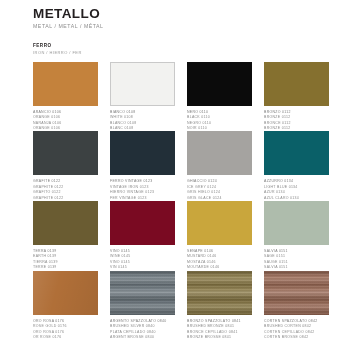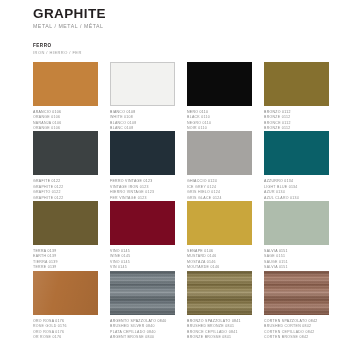--- a/index.html
+++ b/index.html
@@ -132,21 +132,21 @@
   .swatch-labels div.it {
     color: #7d7d7d;
   }
 </style>
 </head>
 <body>
 
 <div class="page">
 
   <div class="page-header">
-    <div class="page-title">GRAPHITE</div>
+    <div class="page-title">METALLO</div>
     <div class="page-subtitle">METAL / METAL / MÉTAL</div>
   </div>
 
   <div class="section-head">
     <div class="section-title">FERRO</div>
     <div class="section-sub">IRON / HIERRO / FER</div>
   </div>
 
   <div class="swatch-grid" id="swatch-grid">
       <div class="swatch-cell">

